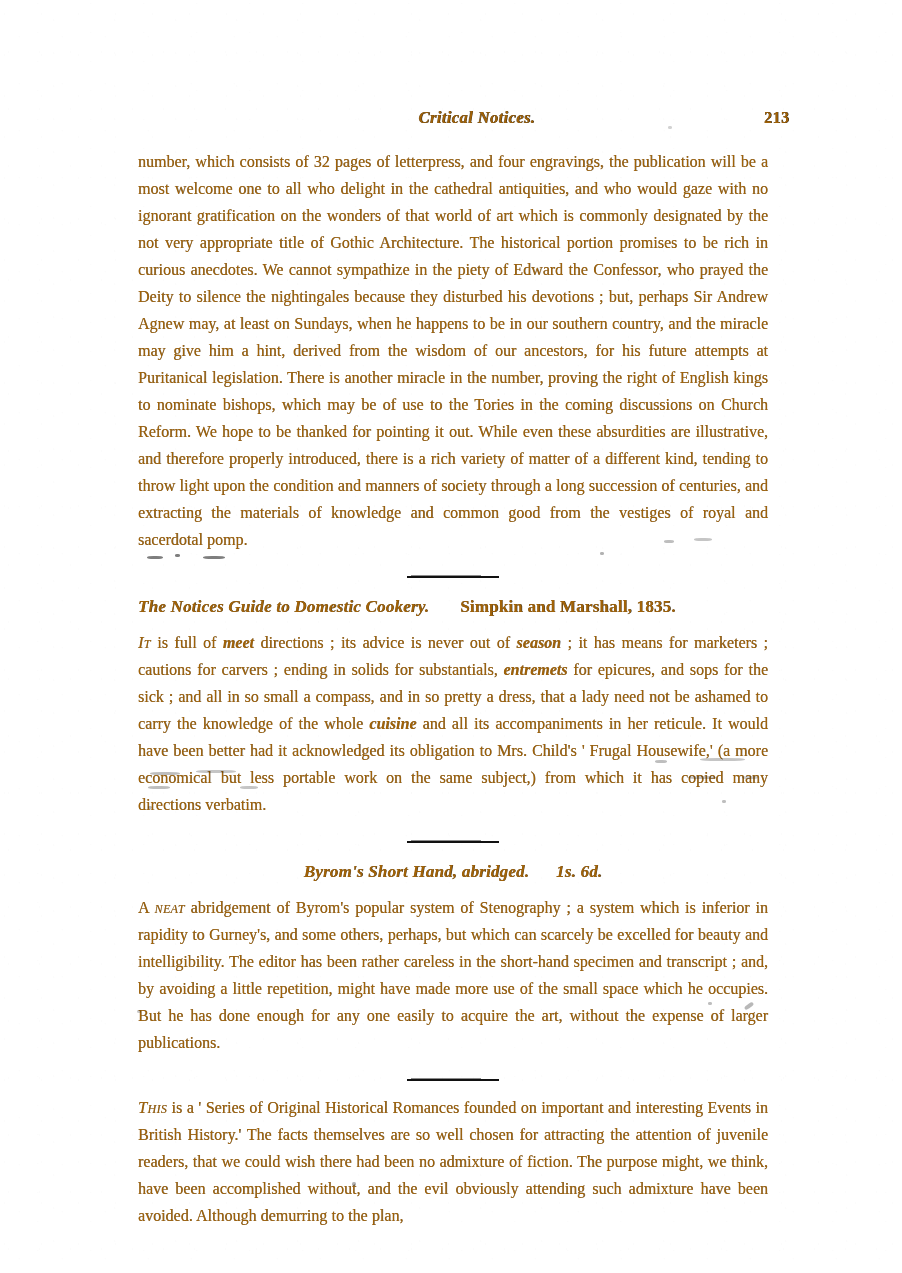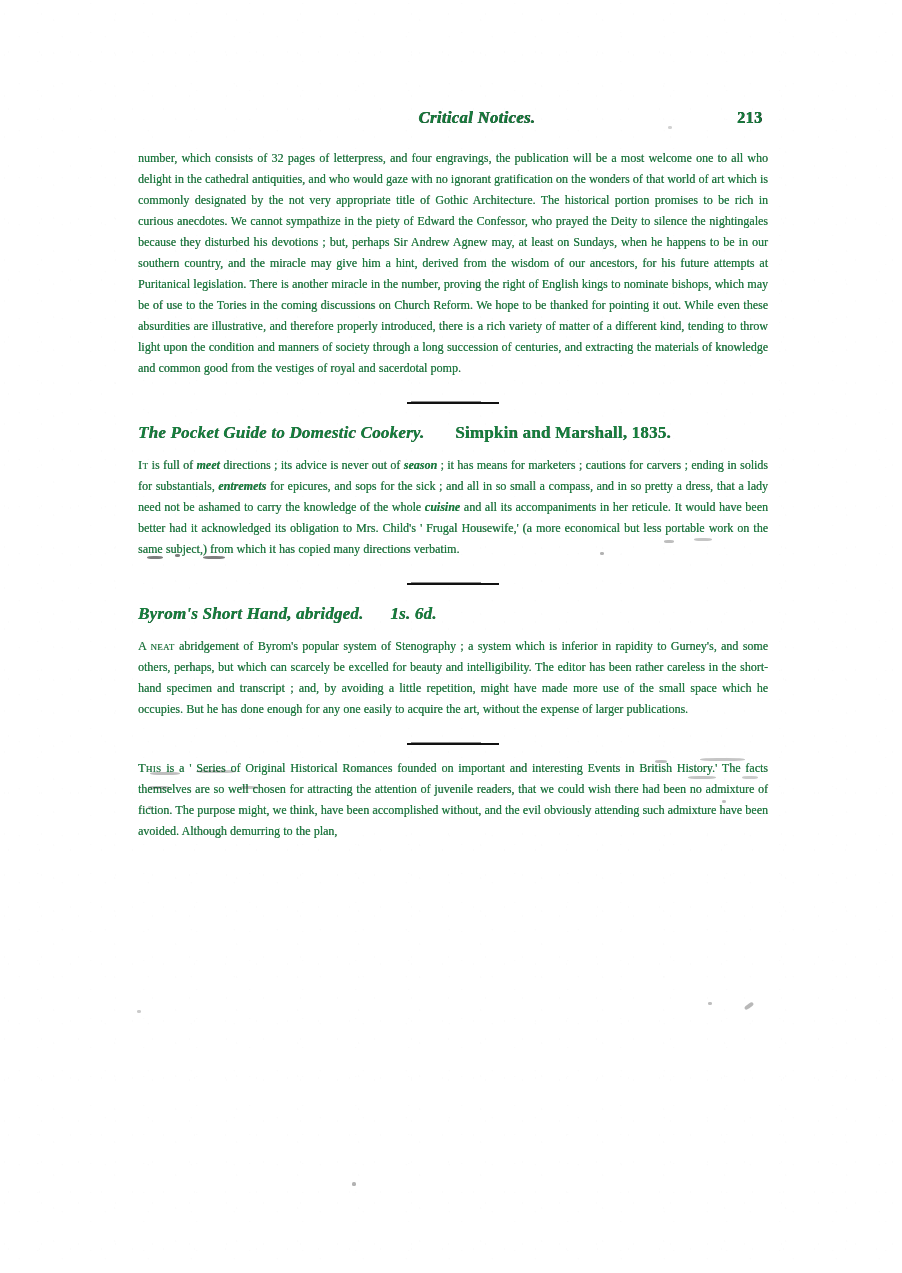--- a/index.html
+++ b/index.html
@@ -8,21 +8,21 @@
     padding: 0;
     background: #ffffff;
   }
   .page {
     position: relative;
     width: 902px;
     height: 1273px;
     background: #ffffff;
     overflow: hidden;
     font-family: "Liberation Serif", "DejaVu Serif", serif;
-    color: #15803d;
+    color: #a16207;
     
     box-sizing: border-box;
   }
   
   .scan-grain {
     position: absolute;
     inset: 0;
     pointer-events: none;
     opacity: 0.30;
     background-image:
@@ -66,46 +66,47 @@
     top: 1px;
     font-weight: bold;
     font-size: 16px;
     letter-spacing: 0.5px;
     text-shadow: 0.4px 0 0 rgba(0,0,0,0.9), 0 0.4px 0 rgba(0,0,0,0.6);
   }
 
   
   p.body-par {
     margin: 0 0 2px 0;
-    font-size: 12px;
-    line-height: 21px;
+    font-size: 16px;
+    line-height: 27px;
     text-align: justify;
     text-align-last: left;
     word-spacing: 0.2px;
     text-shadow: 0.28px 0 0 rgba(0,0,0,0.55);
   }
 
   .smallcaps {
     font-variant: small-caps;
     font-size: 1.03em;
     letter-spacing: 0.3px;
+    font-style: italic;
   }
   em { font-style: italic; font-weight: bold; }
 
   
   .sec-head {
     font-style: italic;
     font-weight: bold;
     font-size: 17px;
     letter-spacing: 0.2px;
     text-shadow: 0.33px 0 0 rgba(0,0,0,0.8);
     margin: 0;
   }
   .sec-head.flush { text-align: left; margin-top: 16px; margin-bottom: 12px; }
-  .sec-head.centered { margin-top: 16px; margin-bottom: 12px; }
+  .sec-head.centered { text-align: center; margin-top: 16px; margin-bottom: 12px; }
 
   
   .rule-wrap {
     text-align: center;
     margin: 14px 0 10px 0;
     height: 14px;
   }
   .rule-wrap .rule {
     display: inline-block;
     width: 92px;
@@ -130,36 +131,36 @@
     z-index: 4;
   }
 </style>
 </head>
 <body>
 
 <div class="page">
 
   <div class="running-head">
     <div class="rh-title" style="position:absolute; left:138px; width:630px; top:108px;">Critical Notices.</div>
-    <div class="rh-folio" style="position:absolute; left:737px; top:109px;">213</div>
+    <div class="rh-folio" style="position:absolute; left:764px; top:109px;">213</div>
   </div>
 
   <div class="content" style="top:148px;">
 
     <section>
       <p class="body-par">number, which consists of 32 pages of letterpress, and four engravings, the publication will be a most welcome one to all who delight in the cathedral antiquities, and who would gaze with no ignorant gratification on the wonders of that world of art which is commonly designated by the not very appropriate title of Gothic Architecture. The historical portion promises to be rich in curious anecdotes. We cannot sympathize in the piety of Edward the Confessor, who prayed the Deity to silence the nightingales because they disturbed his devotions ; but, perhaps Sir Andrew Agnew may, at least on Sundays, when he happens to be in our southern country, and the miracle may give him a hint, derived from the wisdom of our ancestors, for his future attempts at Puritanical legislation. There is another miracle in the number, proving the right of English kings to nominate bishops, which may be of use to the Tories in the coming discussions on Church Reform. We hope to be thanked for pointing it out. While even these absurdities are illustrative, and therefore properly introduced, there is a rich variety of matter of a different kind, tending to throw light upon the condition and manners of society through a long succession of centuries, and extracting the materials of knowledge and common good from the vestiges of royal and sacerdotal pomp.</p>
     </section>
 
     <div class="rule-wrap">
       <span class="rule"></span>
     </div>
 
     <section>
       <p class="sec-head flush">
-        <span>The Pocket Guide to Domestic Cookery.</span>
+        <span>The Notices Guide to Domestic Cookery.</span>
         <span style="display:inline-block; width:22px;"></span>
         <span style="font-style:normal;text-align:right;">Simpkin and Marshall, 1835.</span>
       </p>
       <p class="body-par">
         <span class="smallcaps">It</span><span> is full of <em>meet</em> directions ; its advice is never out of <em>season</em> ; it has means for marketers ; cautions for carvers ; ending in solids for substantials, <em>entremets</em> for epicures, and sops for the sick ; and all in so small a compass, and in so pretty a dress, that a lady need not be ashamed to carry the knowledge of the whole <em>cuisine</em> and all its accompaniments in her reticule. It would have been better had it acknowledged its obligation to Mrs. Child's ' Frugal Housewife,' (a more economical but less portable work on the same subject,) from which it has copied many directions verbatim.</span>
       </p>
     </section>
 
     <div class="rule-wrap">
       <span class="rule"></span>

